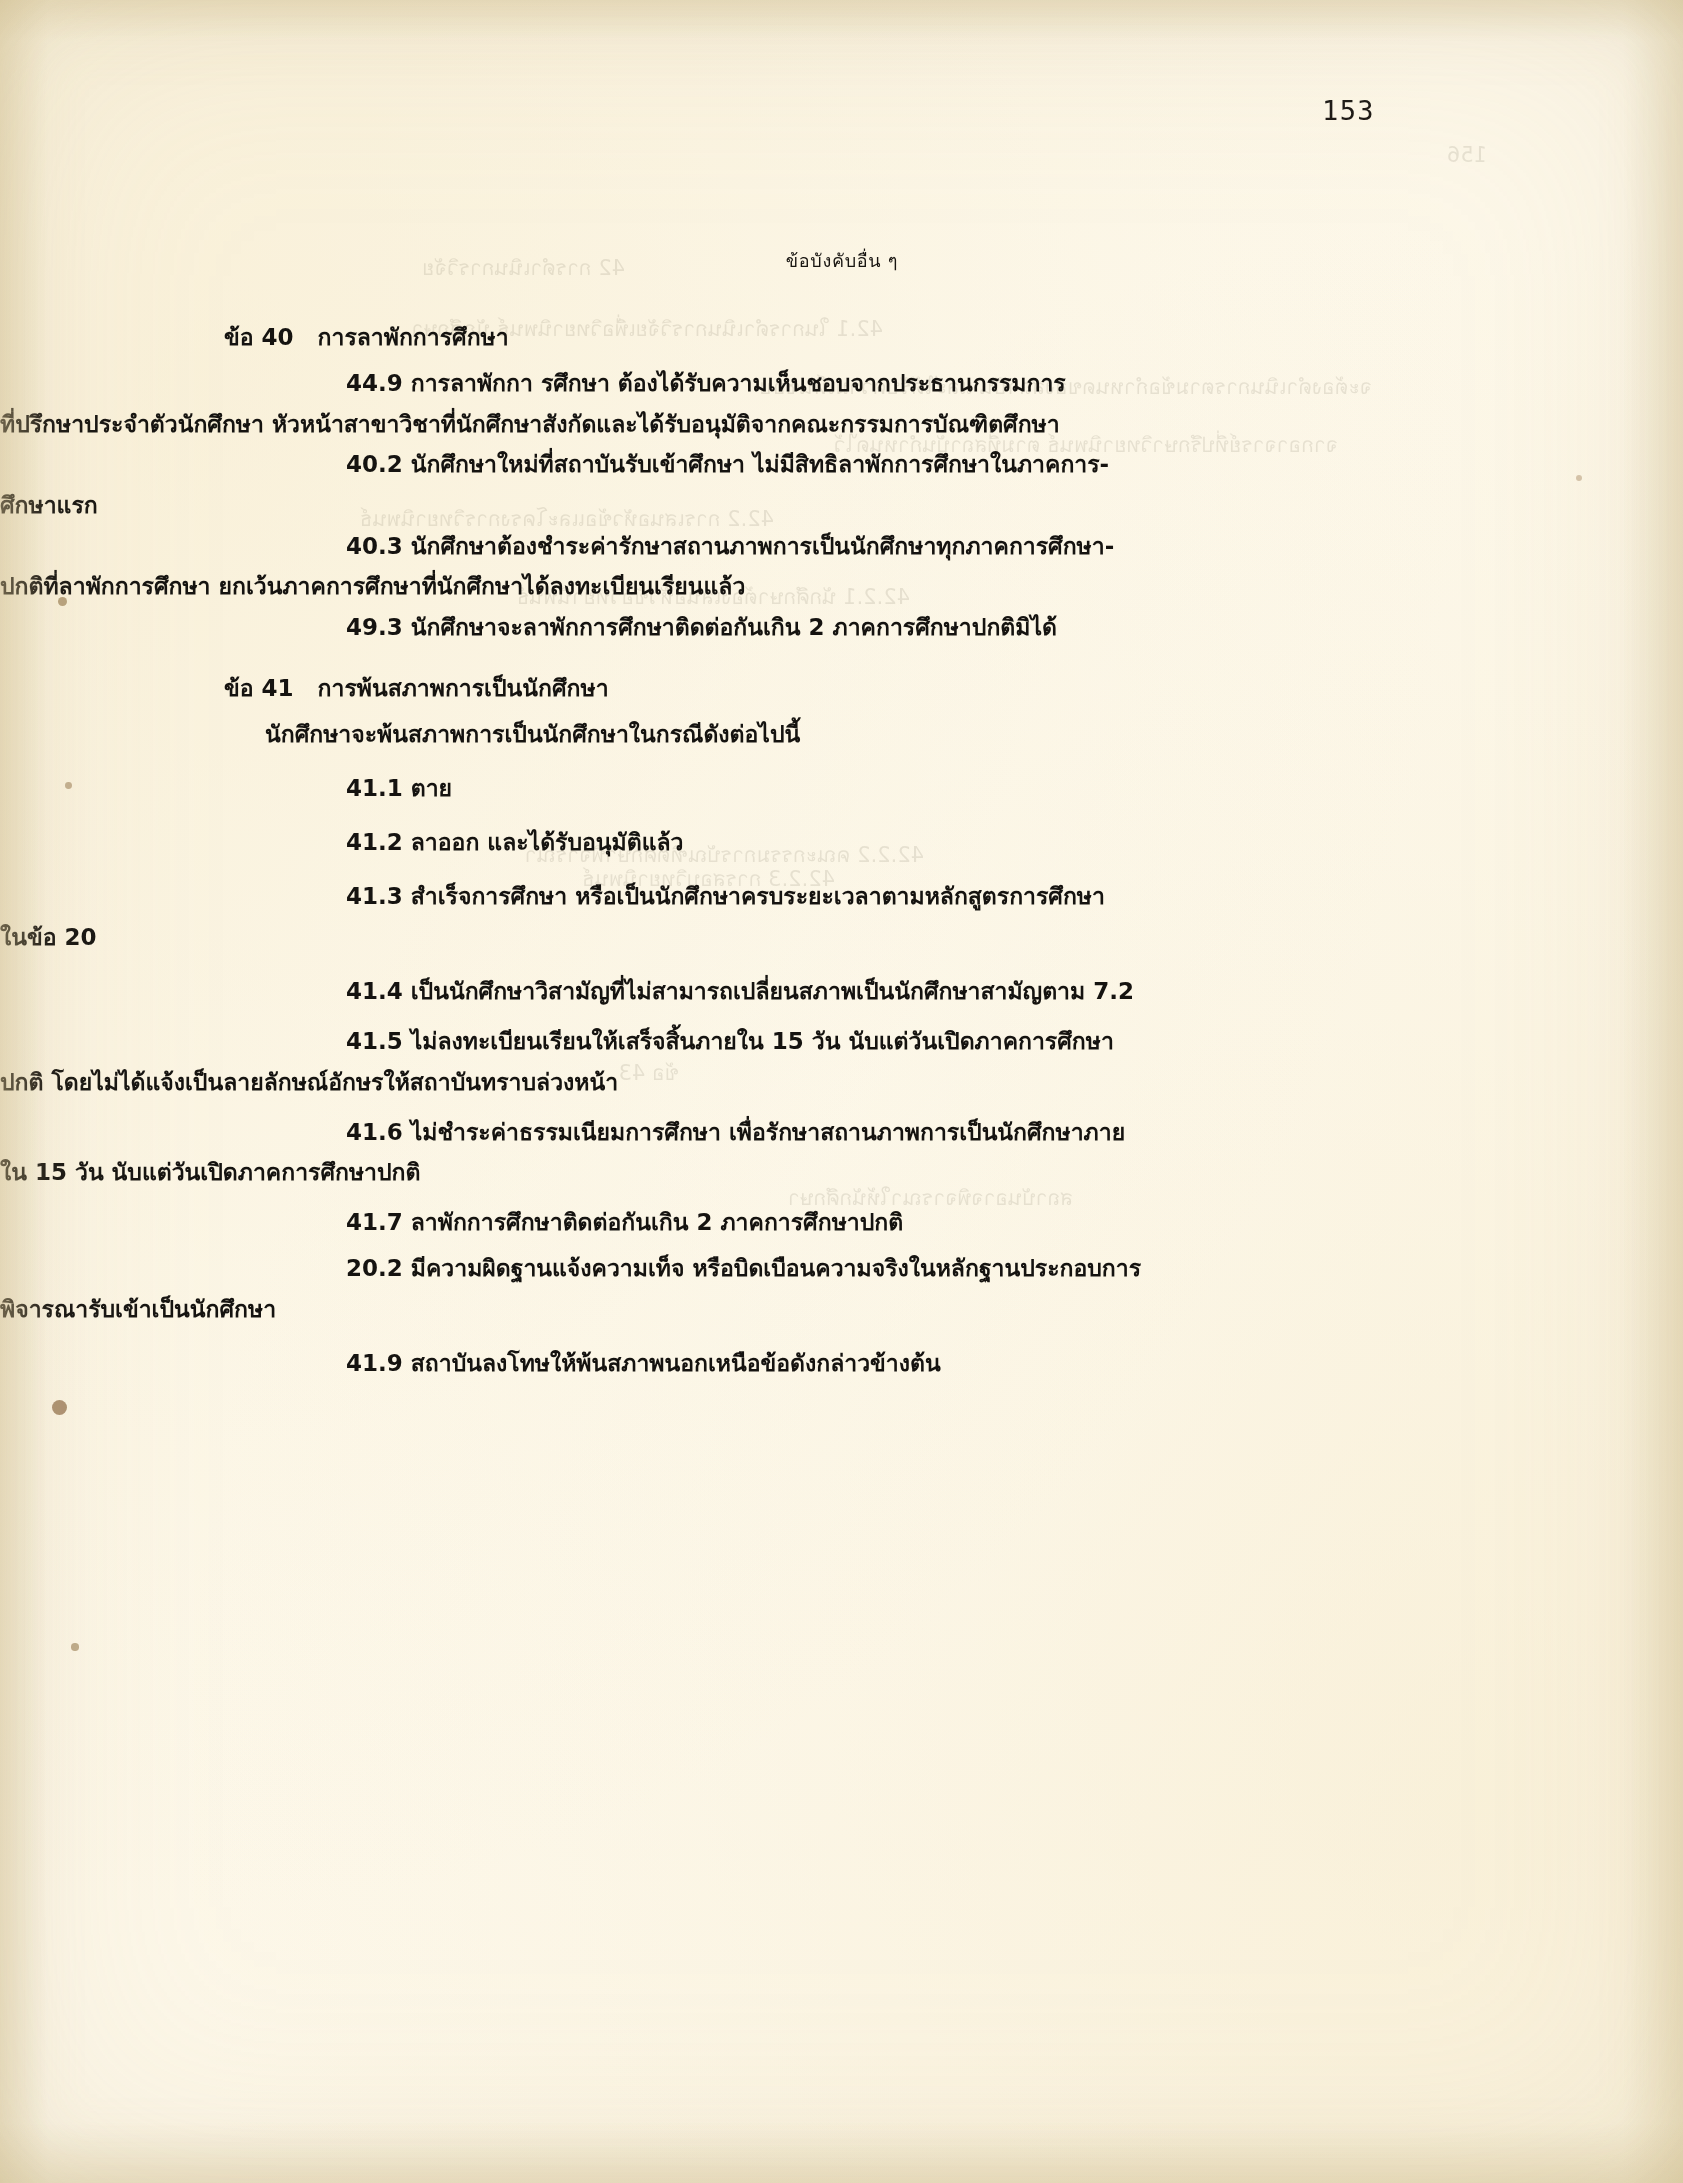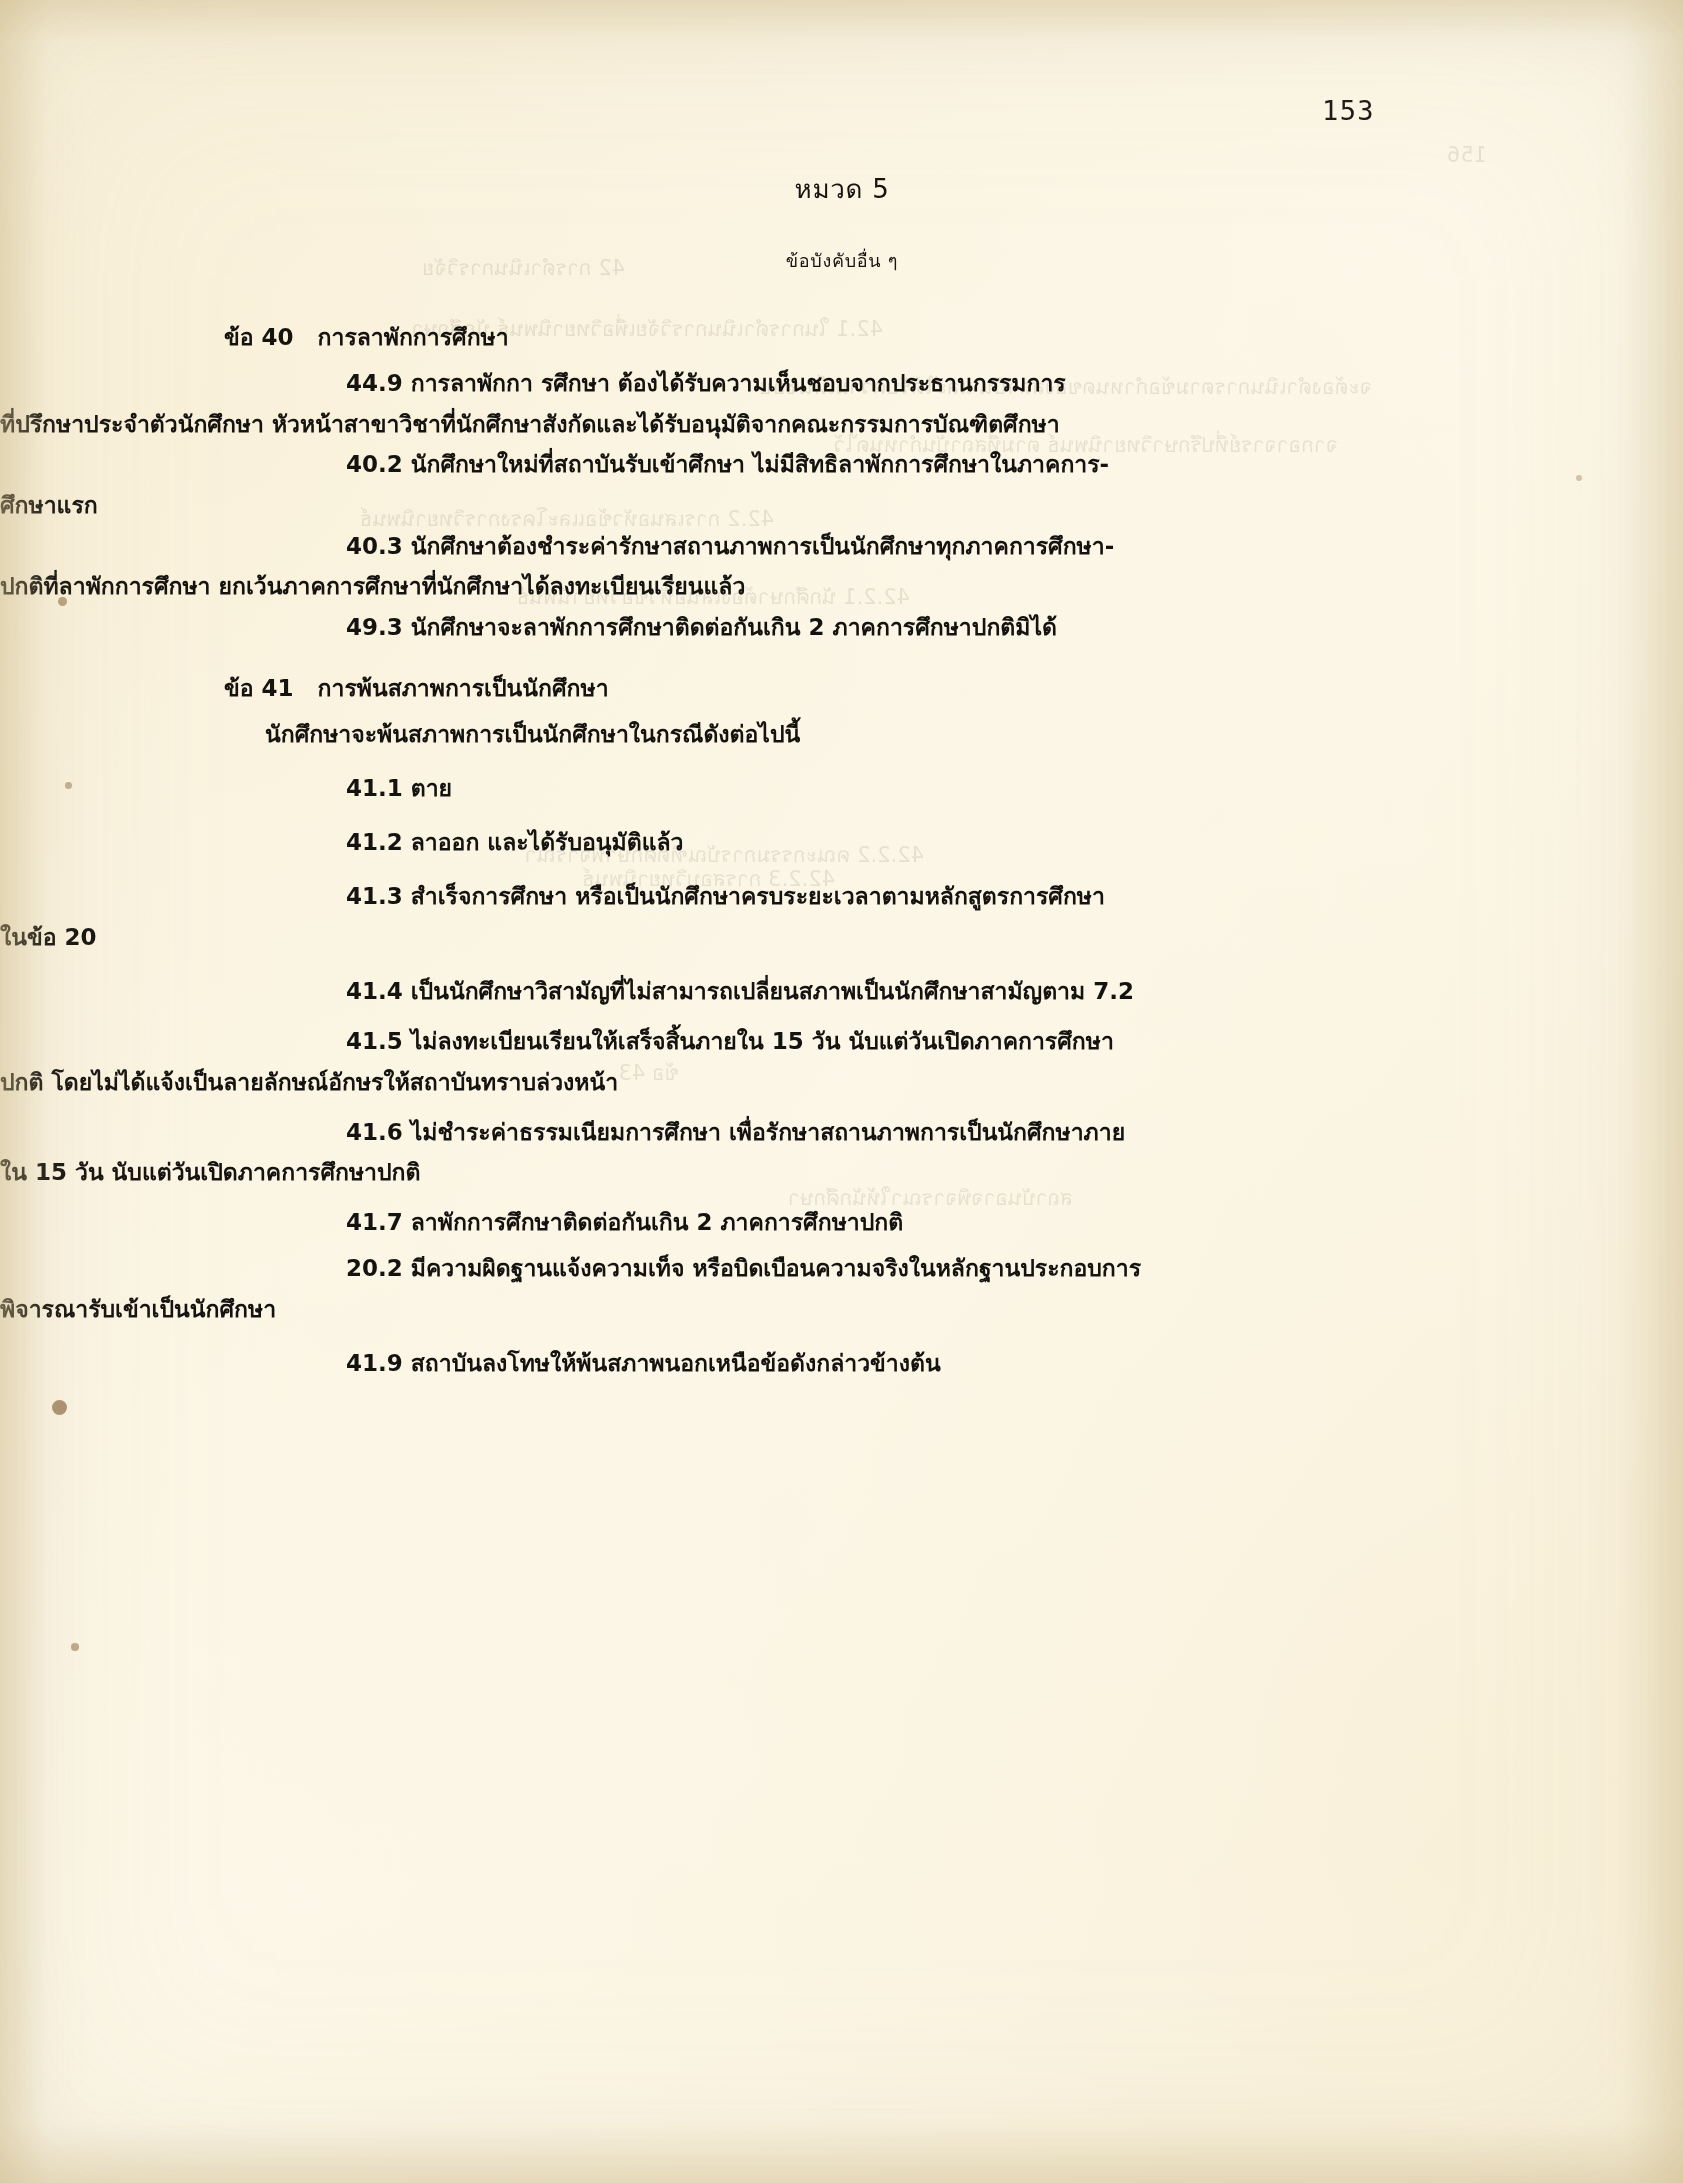--- a/index.html
+++ b/index.html
@@ -162,21 +162,20 @@
     <div class="btxt" style="left:760px; top:838px;">42.2.2 คณะกรรมการบัณฑิตศึกษาพิจารณา</div>
     <div class="btxt" style="left:849px; top:862px;">42.2.3 การสอบวิทยานิพนธ์</div>
     <div class="btxt" style="left:1005px; top:1056px;">ข้อ 43</div>
     <div class="btxt" style="left:611px;  top:1181px;">สถาบันอาจพิจารณาให้นักศึกษา</div>
   </div>
 
   <div class="content">
 
     <div class="page-number">153</div>
 
-    <div class="chapter-title">หมวด 5</div>
     <div class="chapter-subtitle">ข้อบังคับอื่น ๆ</div>
 
     <div class="body-block">
 
       <div class="line ind-0">ข้อ 40   การลาพักการศึกษา</div>
       <div class="sp-34"></div>
 
       <div class="line ind-2">44.9 การลาพักกา รศึกษา ต้องได้รับความเห็นชอบจากประธานกรรมการ</div>
       <div class="sp-26"></div>
       <div class="line hang">ที่ปรึกษาประจำตัวนักศึกษา หัวหน้าสาขาวิชาที่นักศึกษาสังกัดและได้รับอนุมัติจากคณะกรรมการบัณฑิตศึกษา</div>

